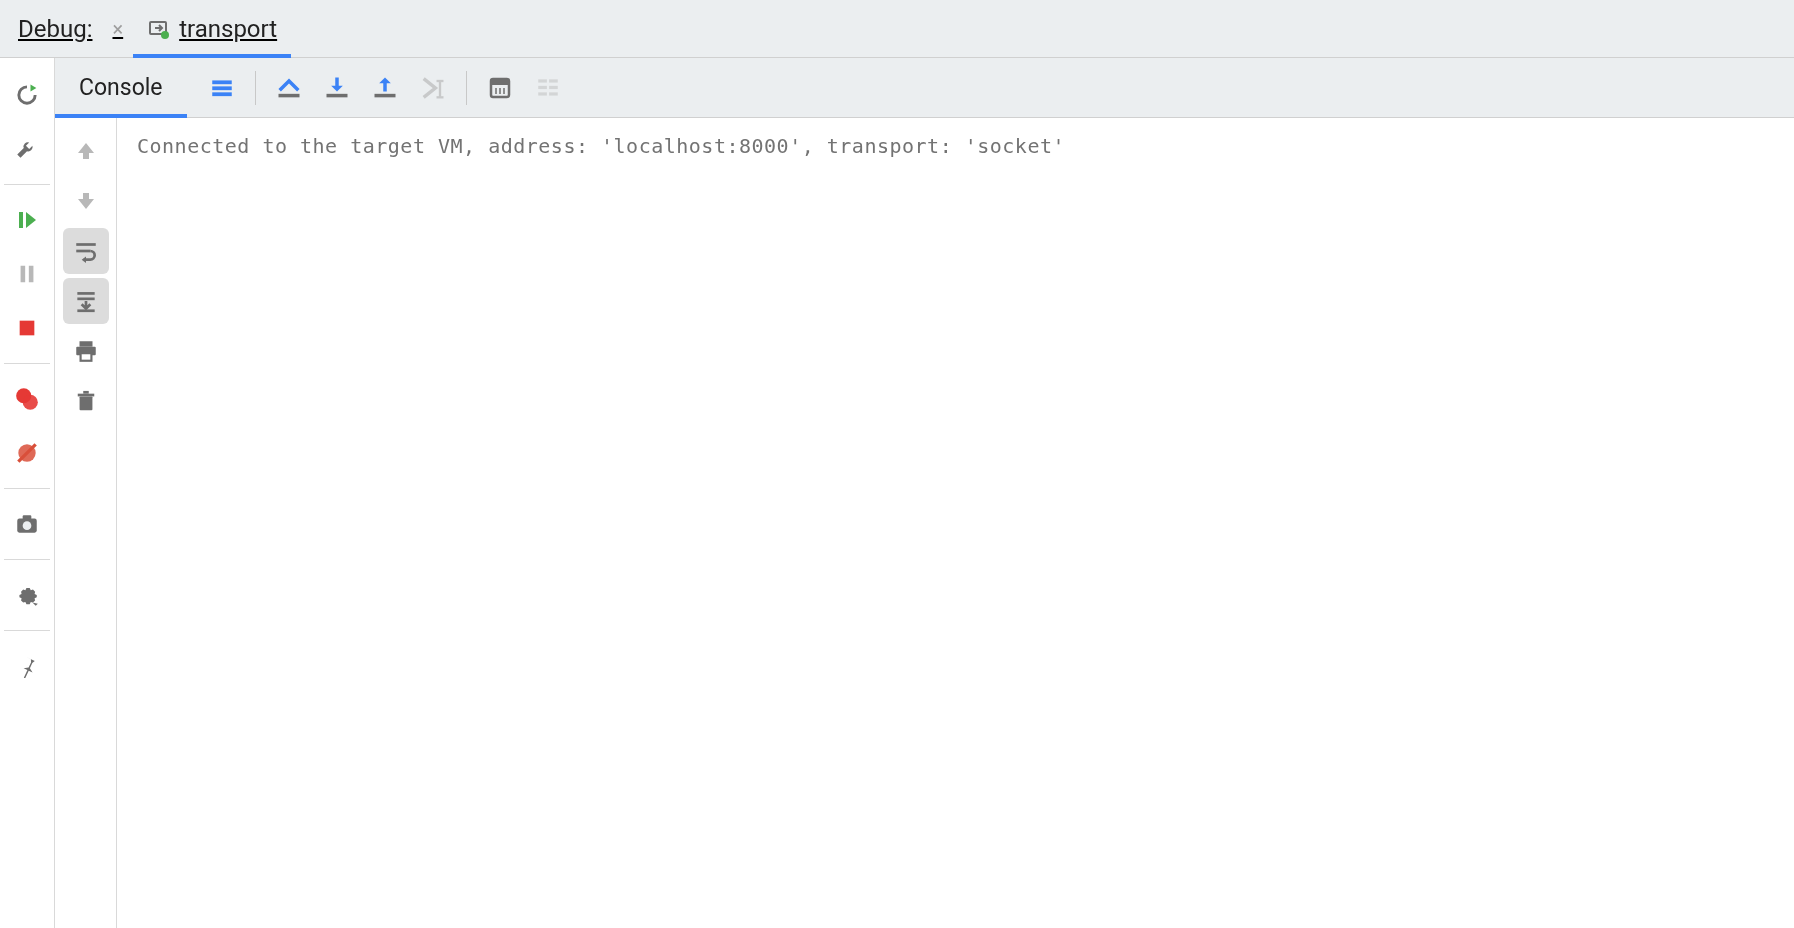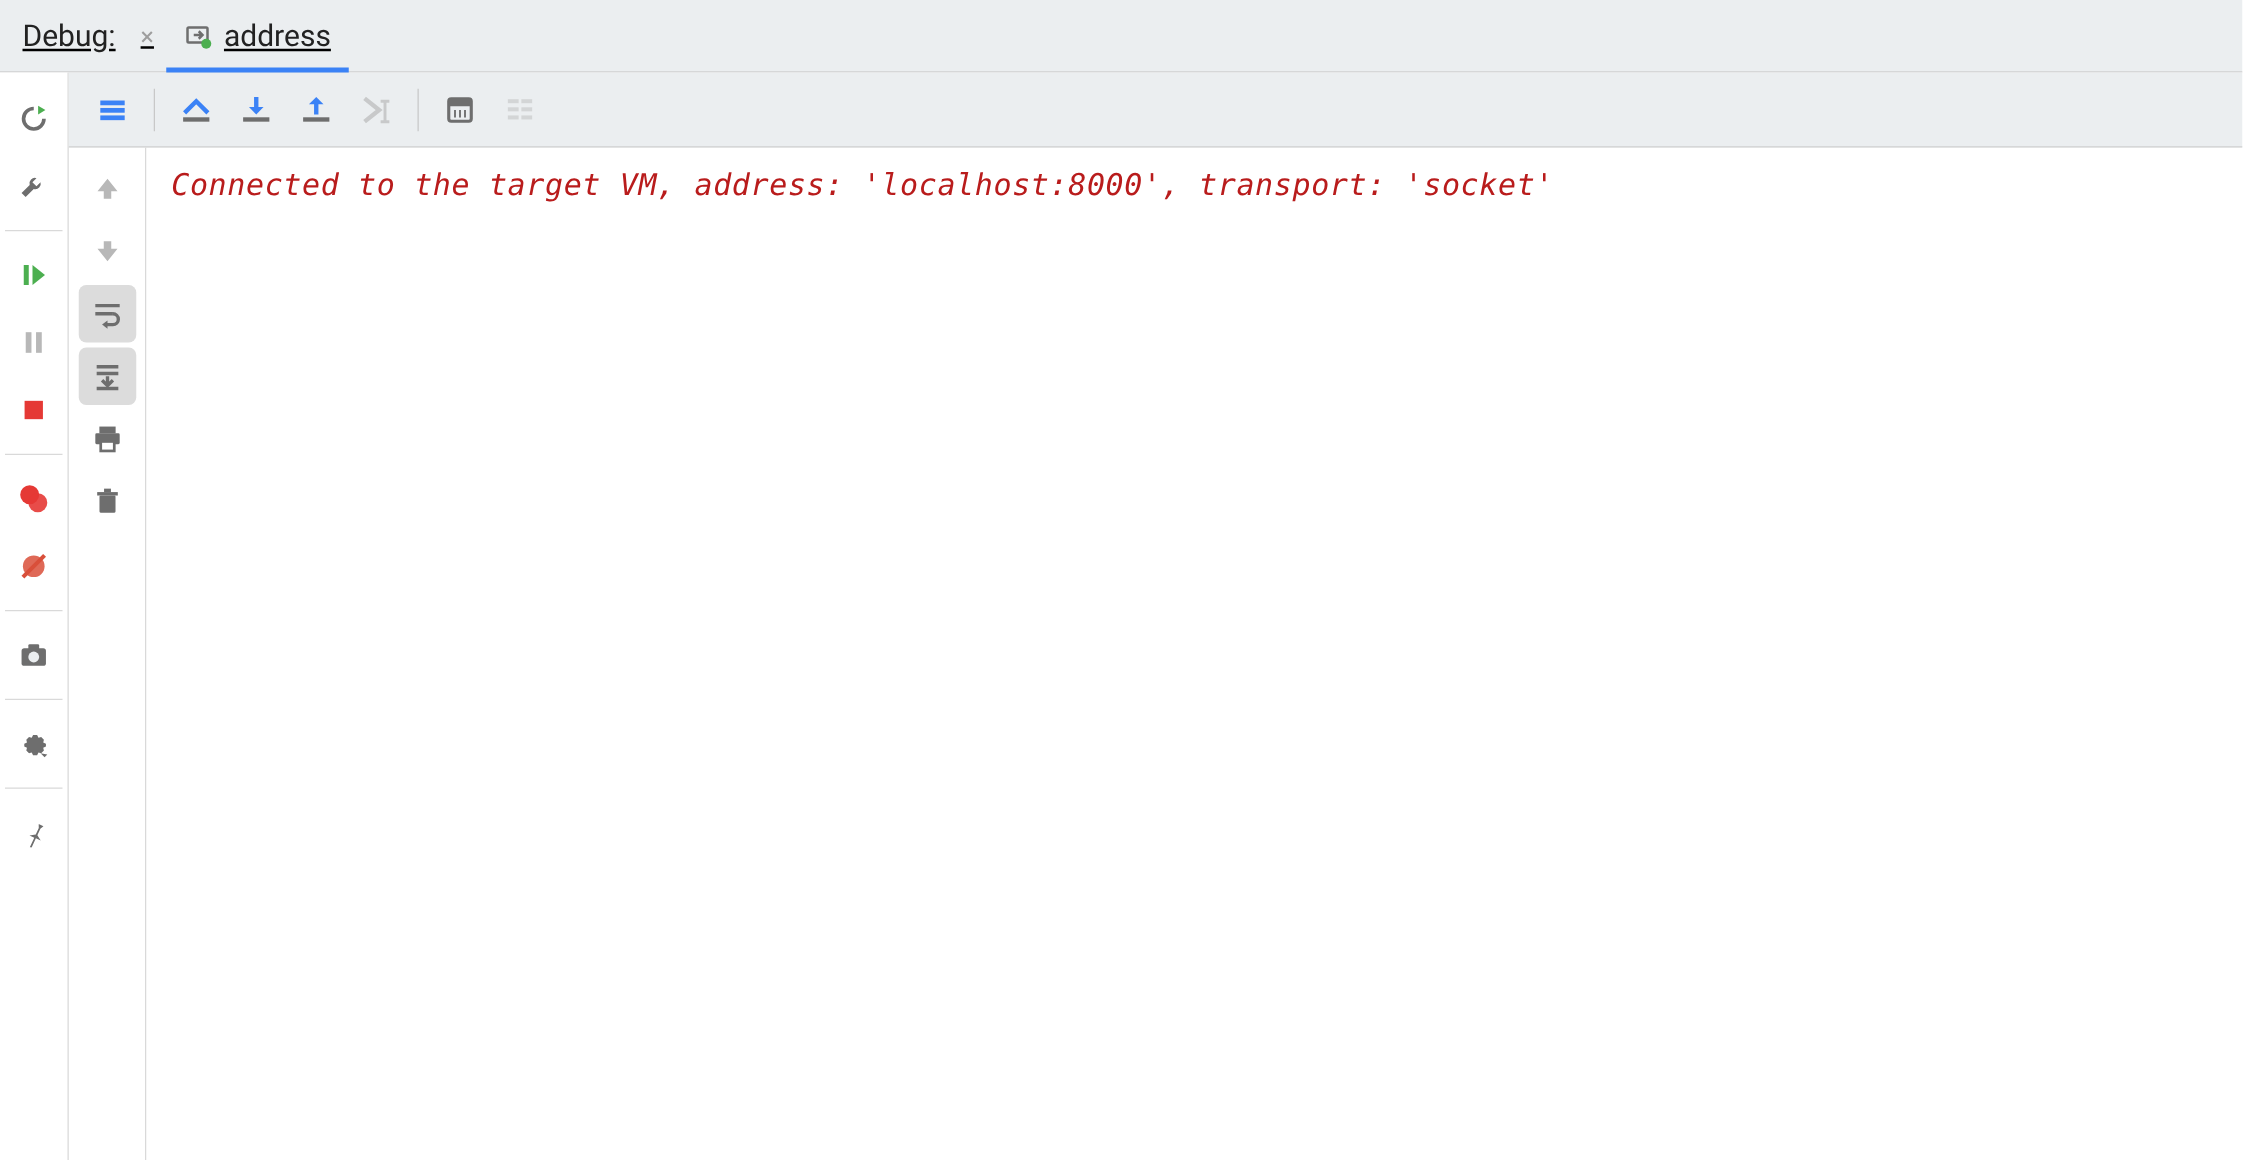--- a/index.html
+++ b/index.html
@@ -150,43 +150,42 @@
   cursor: pointer;
   border-radius: 6px;
 }
 .cr-btn.pressed {
   background: #dcdcdc;
 }
 .console-output {
   flex: 1;
   padding: 16px 20px;
   font-family: "Menlo", "Consolas", monospace;
-  font-size: 24px;
-  color: #b91c1c;
+  font-size: 20px;
+  color: #737373;
   white-space: pre;
   letter-spacing: 0.5px;
-  font-style: italic;
 }
 svg { display: block; }
 </style>
 </head>
 <body>
 
 <div class="topbar">
   <span class="debug-label">Debug:</span>
   <span class="close-x">×</span>
   <div class="run-tab active">
     <span>
       <svg width="24" height="24" viewBox="0 0 24 24">
         <rect x="3" y="5" width="16" height="12" rx="1" fill="none" stroke="#6e6e6e" stroke-width="2"></rect>
         <path d="M8 11 L14 11 M12 8 L15 11 L12 14" fill="none" stroke="#6e6e6e" stroke-width="2"></path>
         <circle cx="18" cy="18" r="4" fill="#4caf50"></circle>
       </svg>
     </span>
-    <span class="run-tab-label">address</span>
+    <span class="run-tab-label">transport</span>
   </div>
 </div>
 
 <div class="main">
   <div class="left-rail">
     <div class="rail-btn">
       <svg width="28" height="28" viewBox="0 0 24 24">
         <path d="M12 5 A7 7 0 1 0 19 12" fill="none" stroke="#6e6e6e" stroke-width="2.5"></path>
         <path d="M15 3 L20 6 L15 9 Z" fill="#4caf50"></path>
       </svg>
@@ -245,20 +244,23 @@
     <div class="rail-sep"></div>
     <div class="rail-btn">
       <svg width="24" height="24" viewBox="0 0 24 24">
         <path d="M14 3l7 7-3 1-4 4 1 5-3-3-6 6-1-1 6-6-3-3 5 1 4-4 1-3z" fill="#6e6e6e" transform="rotate(-20 12 12)"></path>
       </svg>
     </div>
   </div>
 
   <div class="content">
     <div class="tabbar">
+      <div class="tab active">
+        <span>Console</span>
+      </div>
       <div class="toolbar-icons">
         <div class="tb-btn">
           <svg width="26" height="26" viewBox="0 0 24 24">
             <rect x="3" y="5" width="18" height="3.5" fill="#3b82f6"></rect>
             <rect x="3" y="10.5" width="18" height="3.5" fill="#3b82f6"></rect>
             <rect x="3" y="16" width="18" height="3.5" fill="#3b82f6"></rect>
           </svg>
         </div>
         <div class="tb-sep"></div>
         <div class="tb-btn">

